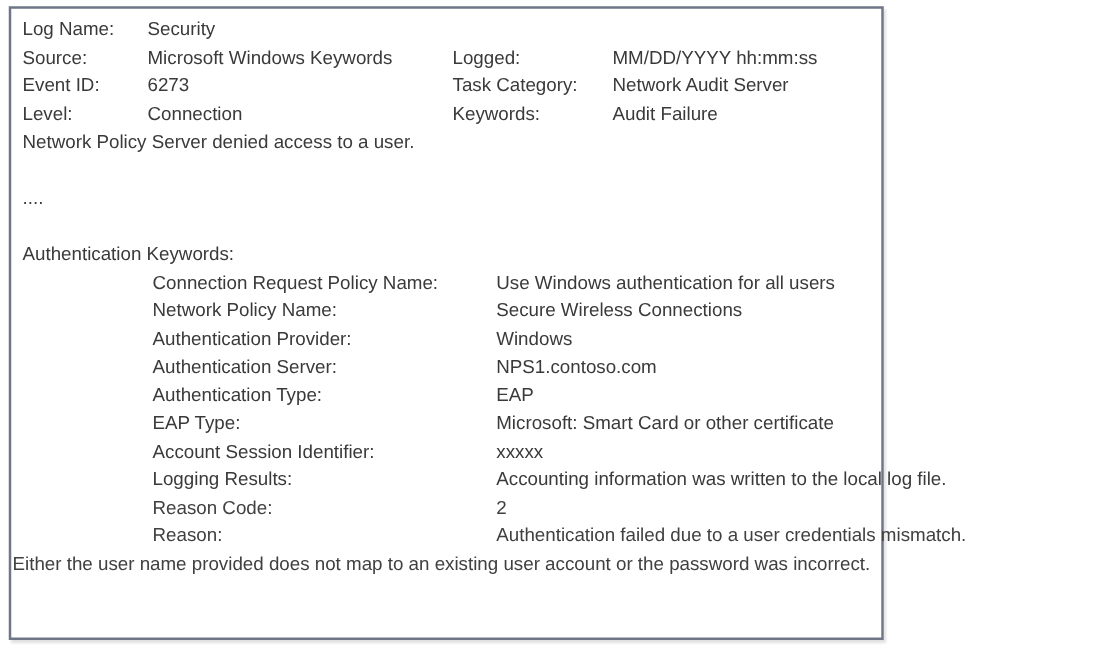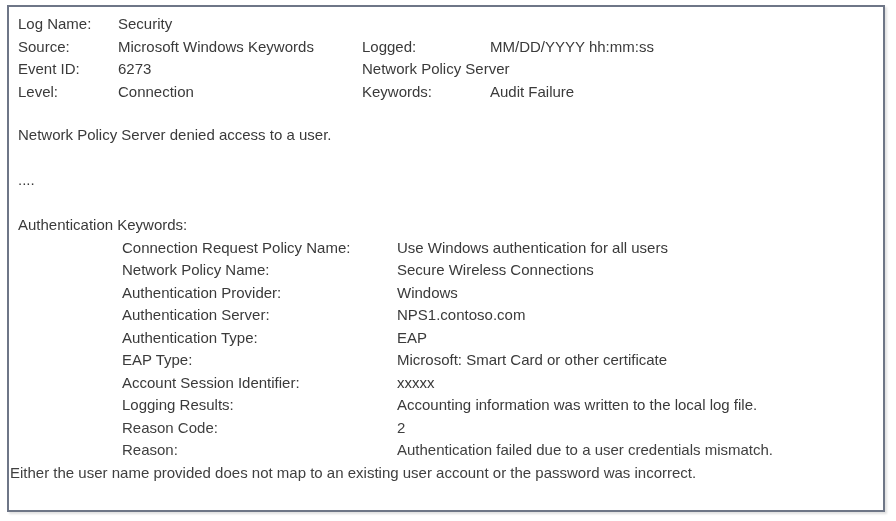--- a/index.html
+++ b/index.html
@@ -7,35 +7,35 @@
     width: 896px; height: 521px;
     background: #ffffff;
     font-family: "Liberation Sans", sans-serif;
     color: #3a3a3a;
     position: relative;
     overflow: hidden;
   }
   .panel {
     position: absolute;
     left: 7px; top: 5px;
-    width: 878px; height: 507px;
+    width: 700px; height: 507px;
     box-sizing: border-box;
     border: 2px solid #6e7687;
     background: #ffffff;
     box-shadow: 2px 2px 2px rgba(0,0,0,0.12);
     padding: 6px 10px 0 9px;
     font-size: 15px;
     line-height: 22.5px;
   }
   .header-row {
     display: grid;
     grid-template-columns: 100px 244px 128px 1fr;
     white-space: nowrap;
   }
-  .desc        { margin-top: 21px; }
+  .desc        { }
   .ellipsis-line { margin-top: 22.5px; }
   .section-title { margin-top: 22.5px; }
   .detail-row {
     display: grid;
     grid-template-columns: 275px 1fr;
     margin-left: 104px;
     white-space: nowrap;
   }
   .red { color: #404040; }
   .footer {
@@ -56,21 +56,22 @@
   </div>
   <div class="header-row">
     <span>Source:</span>
     <span>Microsoft Windows Keywords</span>
     <span>Logged:</span>
     <span>MM/DD/YYYY hh:mm:ss</span>
   </div>
   <div class="header-row">
     <span>Event ID:</span>
     <span>6273</span>
-    <span>Network Policy Server</span>
+    <span>Task Category:</span>
+    <span>Network Audit Server</span>
   </div>
   <div class="header-row">
     <span>Level:</span>
     <span>Connection</span>
     <span>Keywords:</span>
     <span>Audit Failure</span>
   </div>
 
   <div class="desc">Network Policy Server denied access to a user.</div>
 

